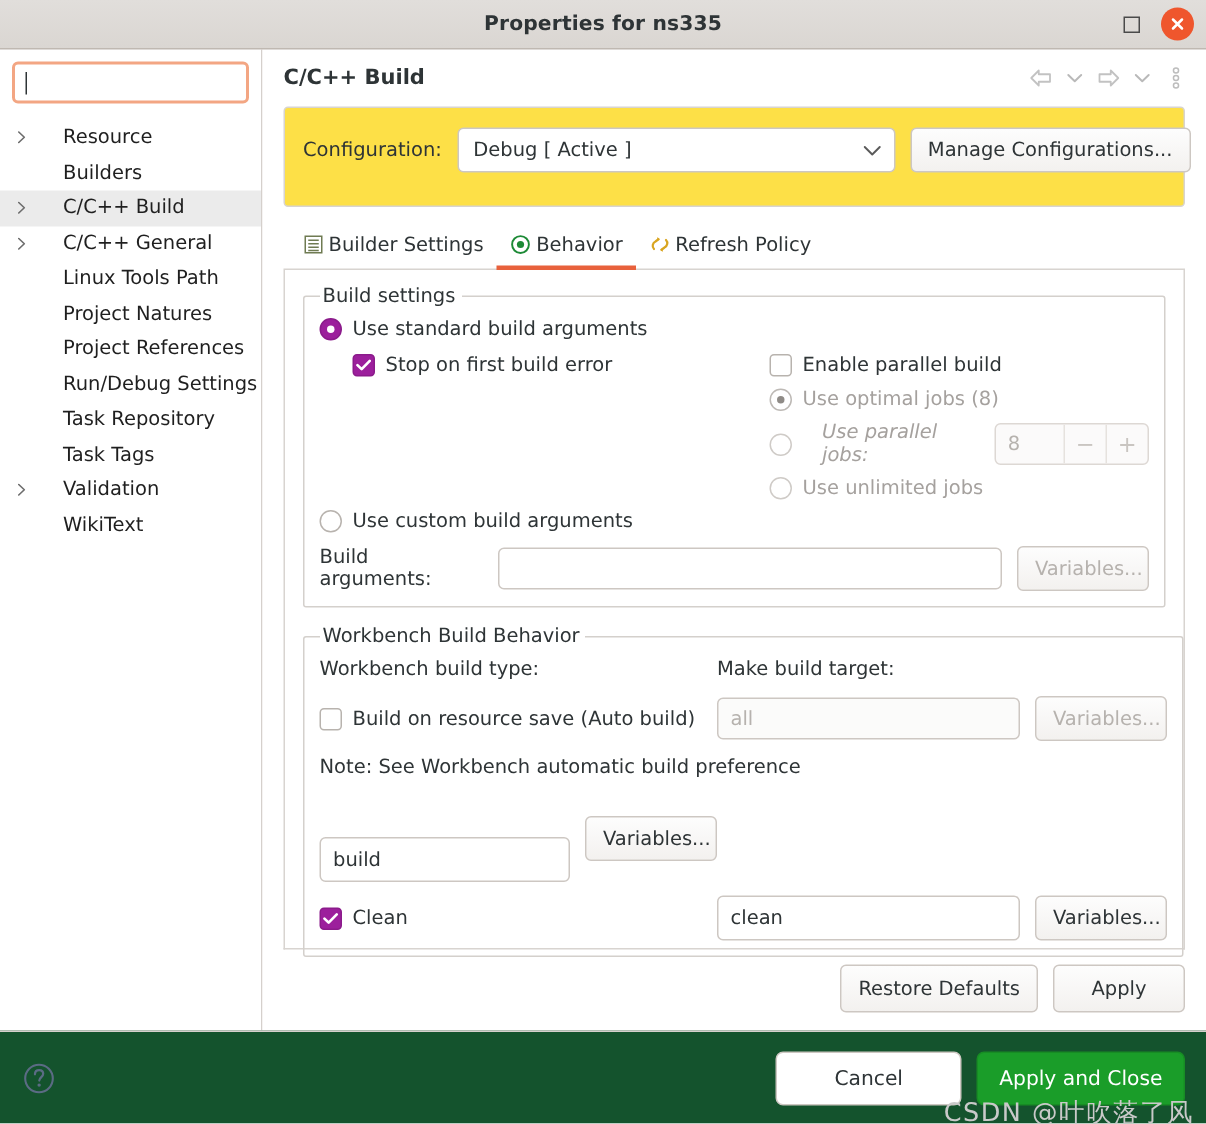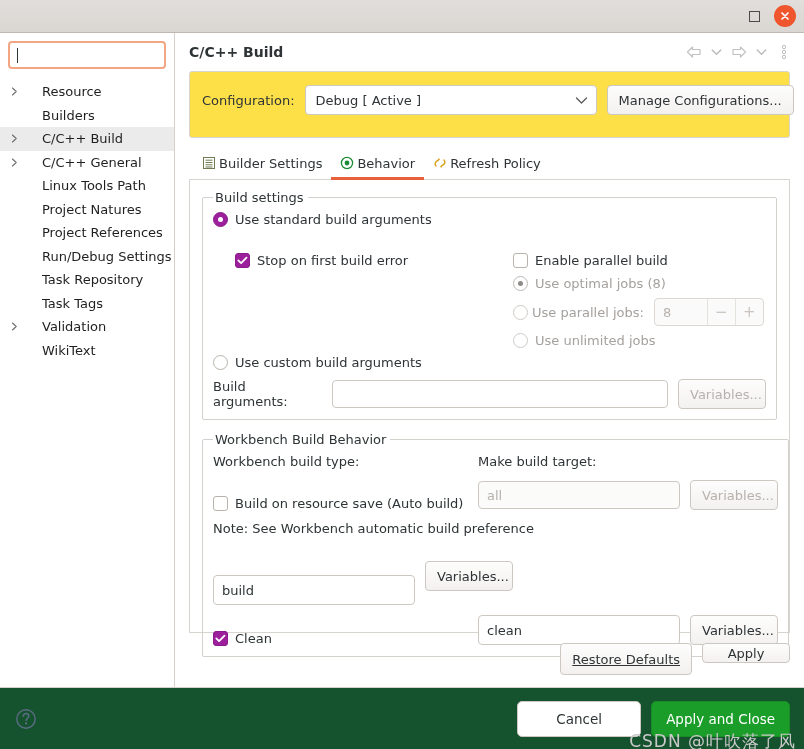--- a/index.html
+++ b/index.html
@@ -257,21 +257,21 @@
     padding: 6px 10px 10px 10px;
     box-sizing: border-box;
   }
   fieldset.group > legend {
     font-size: 13px;
     color: #2e3436;
     padding: 0 4px 0 2px;
     margin-left: 0;
   }
 
-  .row { display: flex; align-items: center; margin-top: 17px; }
+  .row { display: flex; align-items: center; }
   .ck-label, .rd-label { font-size: 13px; color: #2e3436; }
   .muted { color: #a5a19e; }
 
   
   .ck {
     width: 15px; height: 15px;
     border: 1px solid #b8b3ae;
     border-radius: 3px;
     background: #ffffff;
     box-sizing: border-box;
@@ -422,20 +422,21 @@
     align-items: center;
     padding: 0 6px;
   }
 </style>
 </head>
 <body>
 
 <div class="dialog">
 
   <div class="titlebar">
+    <div class="title">Properties for ns335</div>
     <div class="win-btns">
       <div class="maximize-box"></div>
       <div class="close-btn">
         <svg width="12" height="12" viewBox="0 0 12 12">
             <path d="M3 3 L9 9 M9 3 L3 9" stroke="#ffffff" stroke-width="1.7" stroke-linecap="round" fill="none"></path>
           </svg>
       </div>
     </div>
   </div>
 
@@ -639,21 +640,21 @@
 
             <div class="row" style="margin-top:8px; margin-left:300px;">
               <span class="rd dim checked-dim">
                   <span class="dot"></span>
                 </span>
               <span class="rd-label muted" style="margin-left:7px;">Use optimal jobs (8)</span>
             </div>
 
             <div class="row" style="margin-top:7px; margin-left:300px;">
               <span class="rd dim"></span>
-              <span class="rd-label muted" style="margin-left:4px;">Use parallel jobs:</span>
+              <span class="rd-label muted" style="margin-left:20px;font-style:italic;">Use parallel jobs:</span>
               <div class="spin" style="margin-left:10px;">
                 <span class="sv">8</span>
                 <span class="sb">−</span>
                 <span class="sb">+</span>
               </div>
             </div>
 
             <div class="row" style="margin-top:7px; margin-left:300px;">
               <span class="rd dim"></span>
               <span class="rd-label muted" style="margin-left:7px;">Use unlimited jobs</span>
@@ -686,43 +687,43 @@
               </div>
               <input class="txt disabled" style="width: 202px;" placeholder="all">
               <button class="btn disabled" style="margin-left:10px; width:88px;">Variables...</button>
             </div>
 
             <div class="row" style="margin-top:10px;">
               <span class="ck-label">Note: See Workbench automatic build preference</span>
             </div>
 
             <div class="row" style="margin-top:11px;">
-              <input class="txt" style="width: 202px; height: 30px; margin-top: 28px;" value="build">
+              <input class="txt" style="width: 167px; height: 30px; margin-top: 28px;" value="build">
               <button class="btn" style="margin-left:10px; width:88px;">Variables...</button>
             </div>
 
             <div class="row" style="margin-top:9px;">
               <div class="row" style="width:265px;">
                 <span class="ck checked">
                   <svg width="11" height="9" viewBox="0 0 11 9">
                       <path d="M1.3 4.4 L4.1 7.1 L9.5 1.6" stroke="#ffffff" stroke-width="1.8" fill="none" stroke-linecap="round" stroke-linejoin="round"></path>
                     </svg>
                 </span>
                 <span class="ck-label" style="margin-left:7px;">Clean</span>
               </div>
               <input class="txt" style="width: 202px; height: 30px;" value="clean">
               <button class="btn" style="margin-left:10px; width:88px;">Variables...</button>
             </div>
           </fieldset>
 
         </div>
 
         <div class="footer-buttons">
-          <button class="btn" style="height:32px; min-width:124px;text-decoration:underline;">Restore Defaults</button>
-          <button class="btn" style="height:20px; min-width:88px;">Apply</button>
+          <button class="btn" style="height:32px; min-width:124px;">Restore Defaults</button>
+          <button class="btn" style="height:32px; min-width:88px;">Apply</button>
         </div>
 
       </div>
     </div>
   </div>
 
   <div class="bottombar">
     <div class="help-icon">
       <svg width="24" height="24" viewBox="0 0 24 24">
         <circle cx="12" cy="12" r="9.2" fill="none" stroke="#5b6b84" stroke-width="1.4"></circle>

